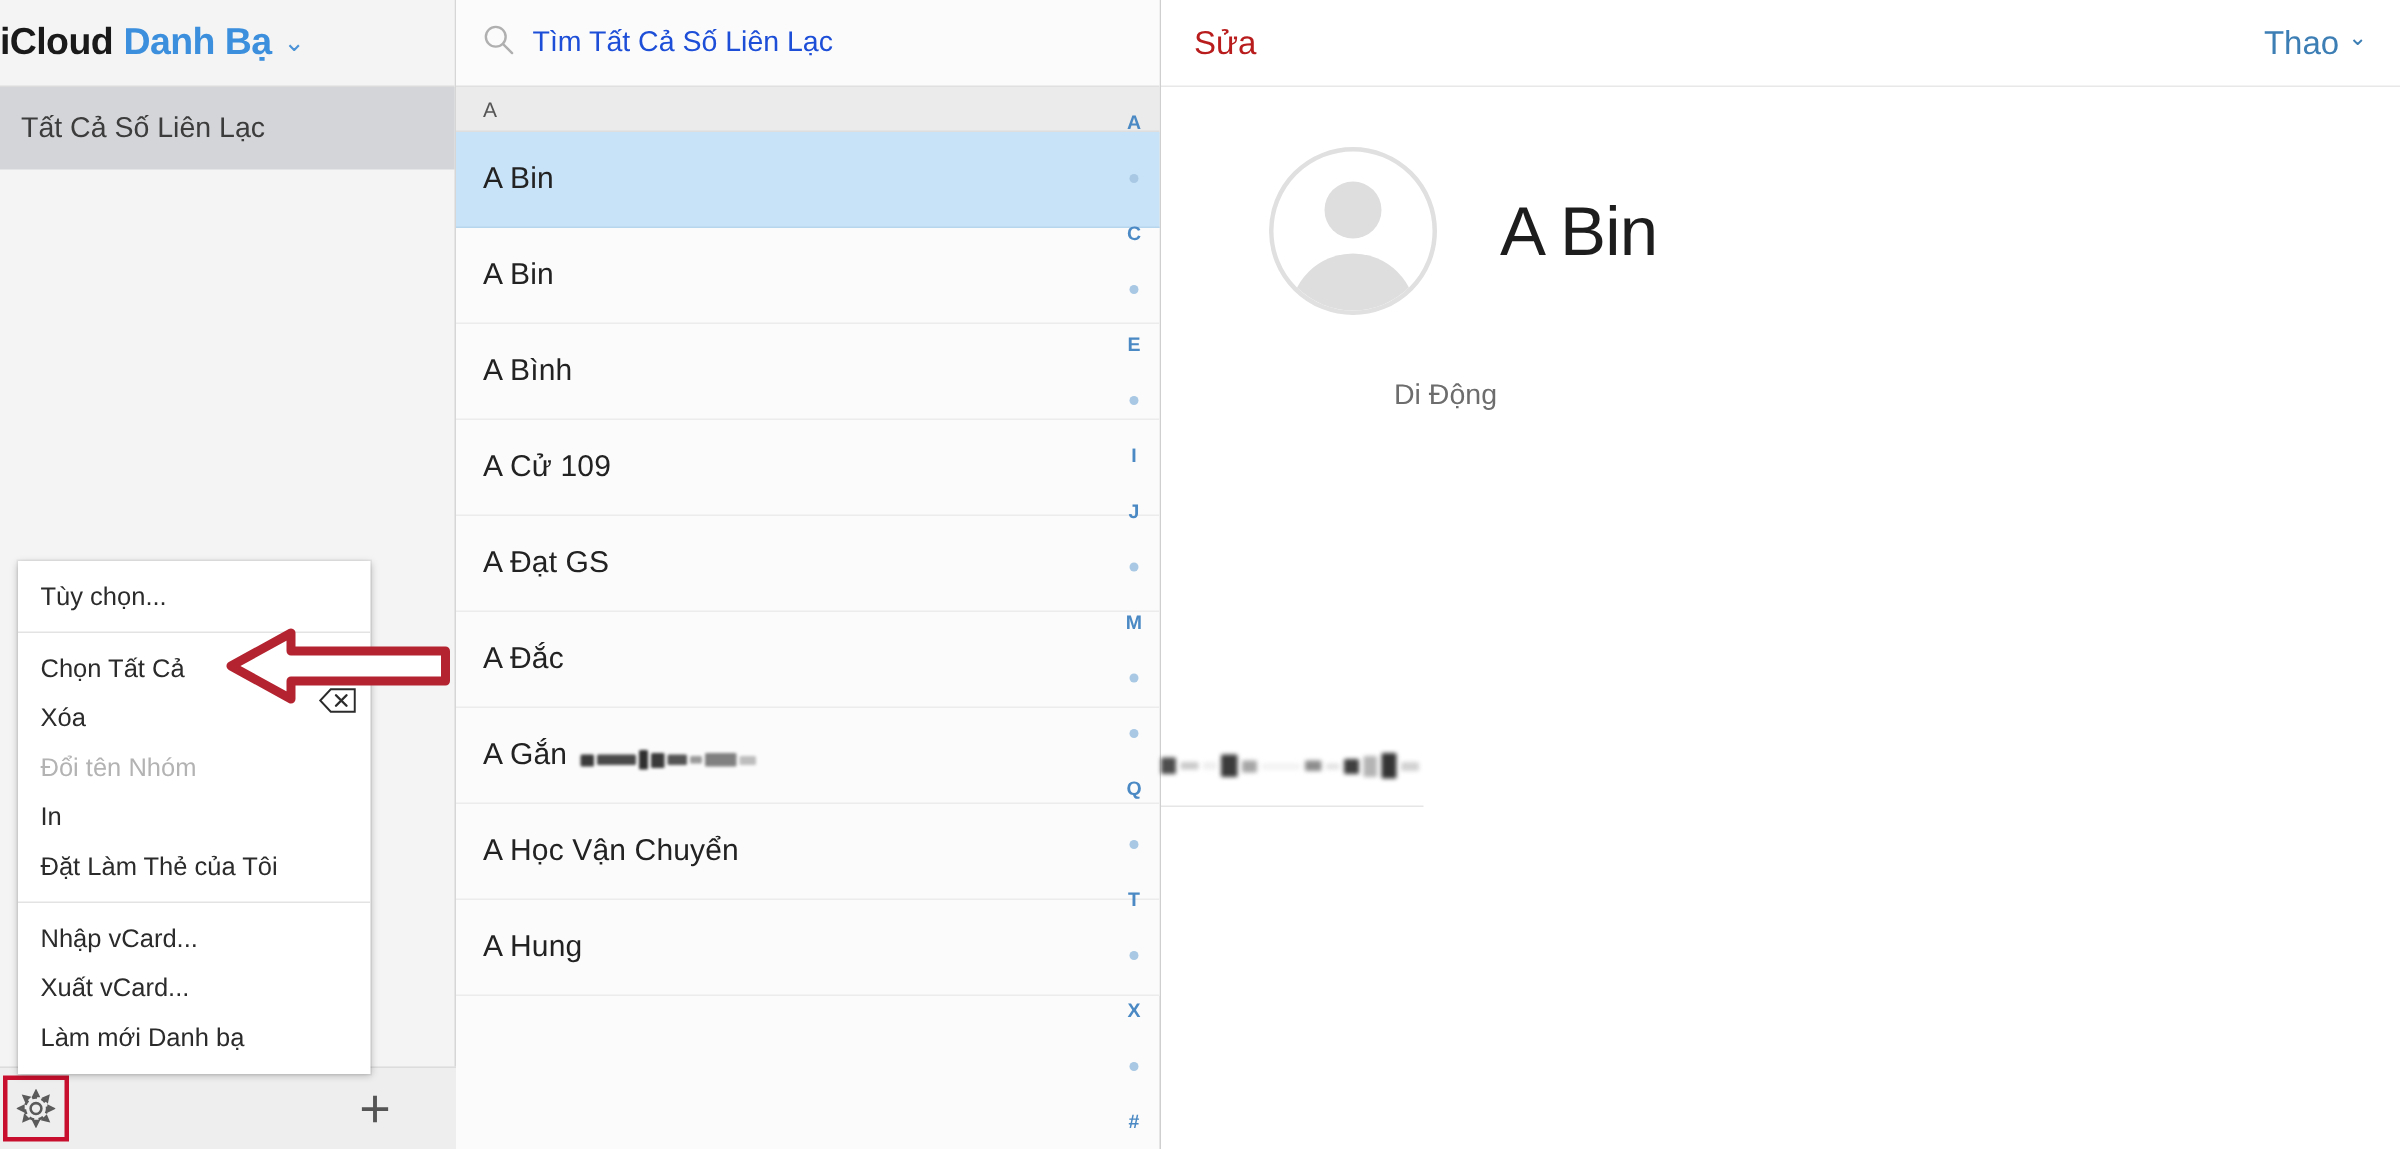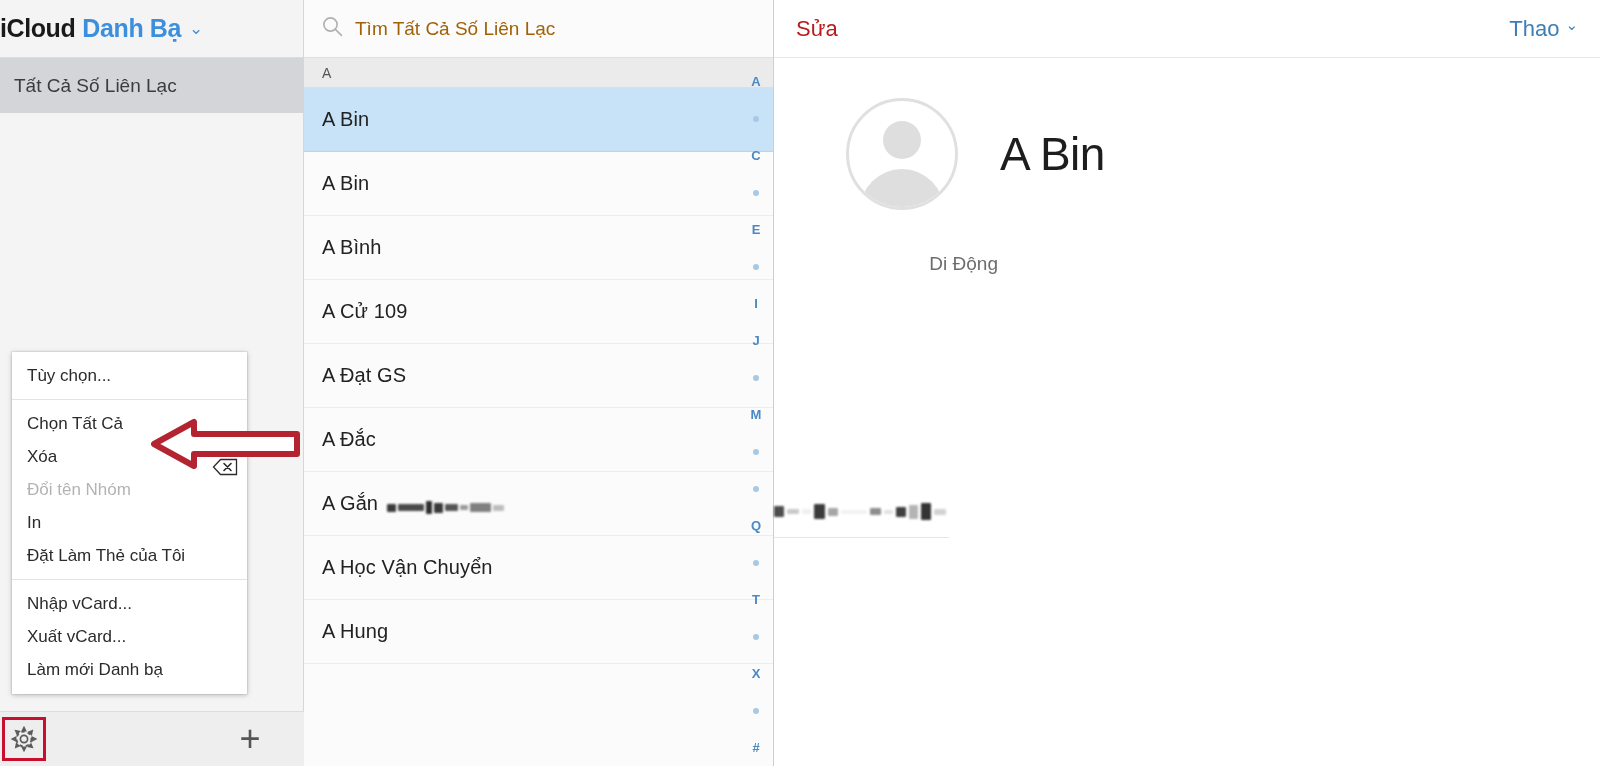--- a/index.html
+++ b/index.html
@@ -69,21 +69,21 @@
   .plus-btn {
     width:56px; height:50px;
     margin-right:26px;
     display:flex; align-items:center; justify-content:center;
     color:#555; font-size:36px; font-weight:300; line-height:1;
   }
 
   
   .ctx-menu {
     position:absolute;
-    left:12px; top:352px;
+    left:12px; top:374px;
     width:235px;
     background:#ffffff;
     box-shadow:0 1px 5px rgba(0,0,0,0.26), 0 0 0 1px rgba(0,0,0,0.05);
     z-index:40;
     padding:7px 0 8px 0;
   }
   .ctx-item {
     height:33px;
     display:flex; align-items:center;
     padding-left:15px;
@@ -121,21 +121,21 @@
   }
   .search-bar {
     height:58px;
     display:flex; align-items:center;
     padding-left:18px;
     background:#fbfbfb;
     border-bottom:1px solid #e0e0e0;
     gap:12px;
   }
   .search-placeholder {
-    font-size:19px; color:#a16207;
+    font-size:19px; color:#1d4ed8;
   }
   .sec-header {
     height:30px;
     background:#ebebeb;
     border-bottom:1px solid #dedede;
     display:flex; align-items:center;
     padding-left:18px;
     font-size:14px; color:#555;
   }
   .rows { position:relative; }

